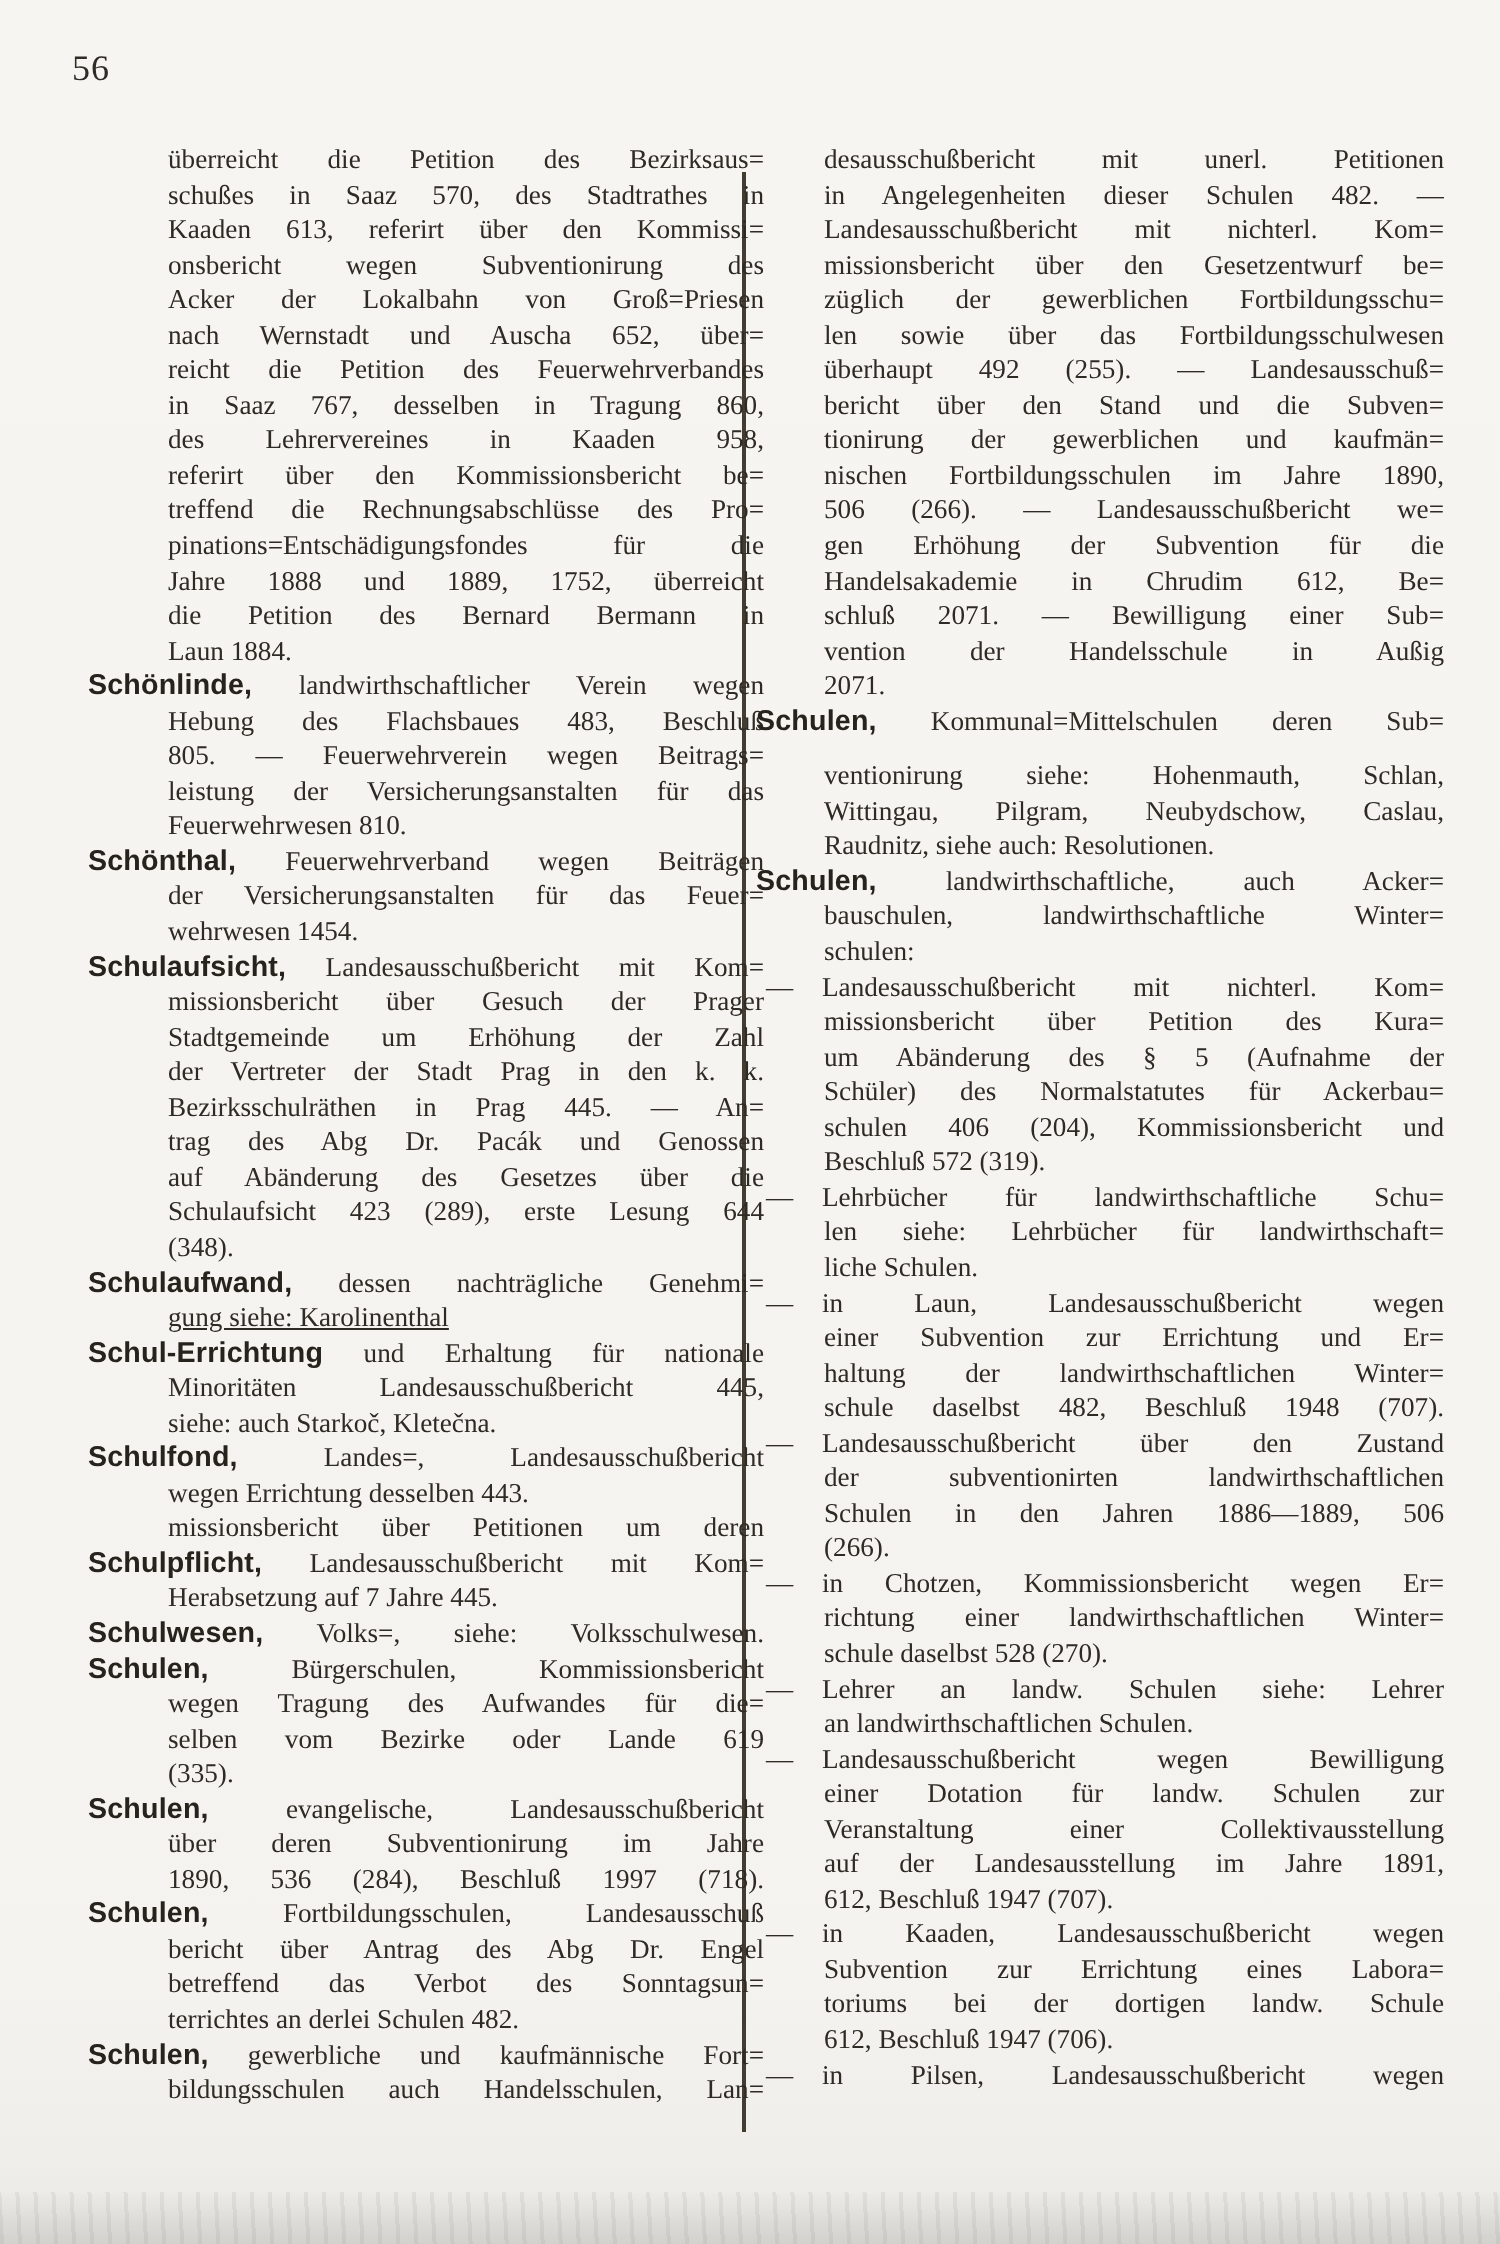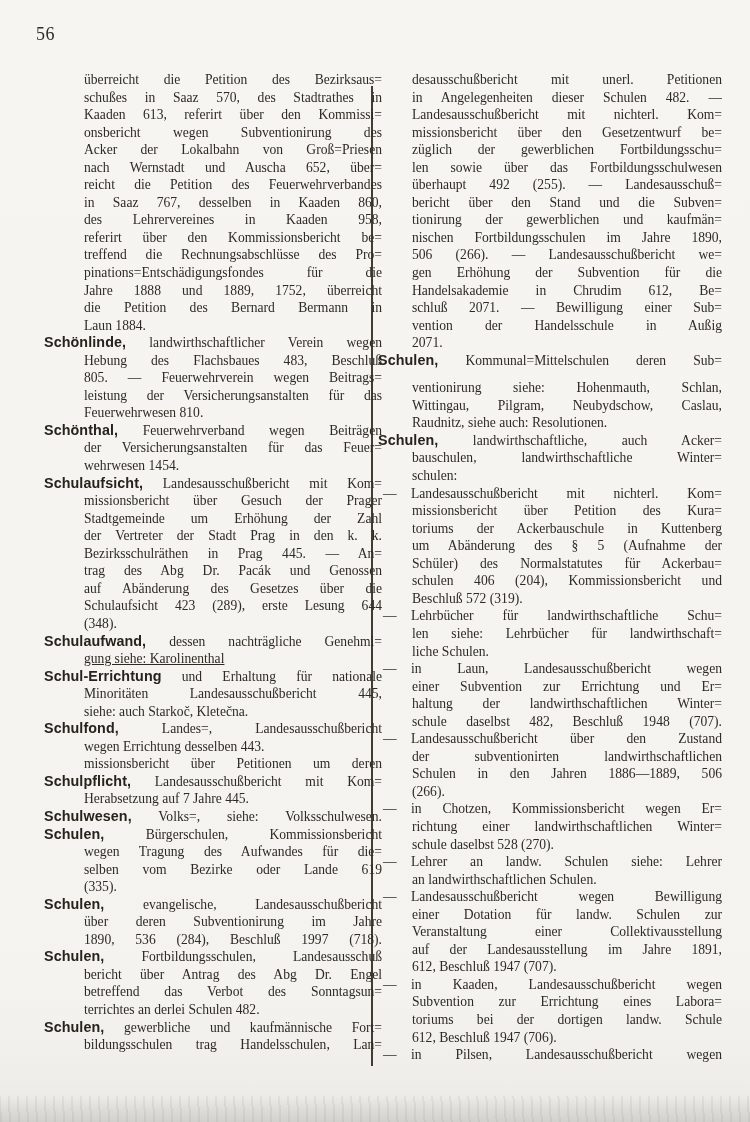--- a/index.html
+++ b/index.html
@@ -85,21 +85,21 @@
   <div id="divider"></div>
   <div id="left-col" class="col">
       <div class="entry">
         <div class="line" style="padding-left: 40px;">überreicht die Petition des Bezirksaus=</div>
         <div class="line" style="padding-left: 40px;">schußes in Saaz 570, des Stadtrathes in</div>
         <div class="line" style="padding-left: 40px;">Kaaden 613, referirt über den Kommissi=</div>
         <div class="line" style="padding-left: 40px;">onsbericht wegen Subventionirung des</div>
         <div class="line" style="padding-left: 40px;">Acker der Lokalbahn von Groß=Priesen</div>
         <div class="line" style="padding-left: 40px;">nach Wernstadt und Auscha 652, über=</div>
         <div class="line" style="padding-left: 40px;">reicht die Petition des Feuerwehrverbandes</div>
-        <div class="line" style="padding-left: 40px;">in Saaz 767, desselben in Kaaden 860,</div>
+        <div class="line" style="padding-left: 40px;">in Saaz 767, desselben in Tragung 860,</div>
         <div class="line" style="padding-left: 40px;">des Lehrervereines in Kaaden 958,</div>
         <div class="line" style="padding-left: 40px;">referirt über den Kommissionsbericht be=</div>
         <div class="line" style="padding-left: 40px;">treffend die Rechnungsabschlüsse des Pro=</div>
         <div class="line" style="padding-left: 40px;">pinations=Entschädigungsfondes für die</div>
         <div class="line" style="padding-left: 40px;">Jahre 1888 und 1889, 1752, überreicht</div>
         <div class="line" style="padding-left: 40px;">die Petition des Bernard Bermann in</div>
         <div class="line last" style="padding-left: 40px;">Laun 1884.</div>
       </div>
       <div class="entry">
         <div class="line"><span class="head">Schönlinde,</span> landwirthschaftlicher Verein wegen</div>
@@ -157,21 +157,21 @@
         <div class="line" style="padding-left: 40px;">1890, 536 (284), Beschluß 1997 (718).</div>
       </div>
       <div class="entry">
         <div class="line"><span class="head">Schulen,</span> Fortbildungsschulen, Landesausschuß</div>
         <div class="line" style="padding-left: 40px;">bericht über Antrag des Abg Dr. Engel</div>
         <div class="line" style="padding-left: 40px;">betreffend das Verbot des Sonntagsun=</div>
         <div class="line last" style="padding-left: 40px;">terrichtes an derlei Schulen 482.</div>
       </div>
       <div class="entry">
         <div class="line"><span class="head">Schulen,</span> gewerbliche und kaufmännische Fort=</div>
-        <div class="line" style="padding-left: 40px;">bildungsschulen trag Handelsschulen, Lan=</div>
+        <div class="line" style="padding-left: 40px;">bildungsschulen auch Handelsschulen, Lan=</div>
       </div>
     </div>
   <div id="right-col" class="col">
       <div class="entry">
         <div class="line" style="padding-left: 34px;">desausschußbericht mit unerl. Petitionen</div>
         <div class="line" style="padding-left: 34px;">in Angelegenheiten dieser Schulen 482. —</div>
         <div class="line" style="padding-left: 34px;">Landesausschußbericht mit nichterl. Kom=</div>
         <div class="line" style="padding-left: 34px;">missionsbericht über den Gesetzentwurf be=</div>
         <div class="line" style="padding-left: 34px;">züglich der gewerblichen Fortbildungsschu=</div>
         <div class="line" style="padding-left: 34px;">len sowie über das Fortbildungsschulwesen</div>
@@ -193,21 +193,20 @@
         <div class="line last" style="padding-left: 34px;">Raudnitz, siehe auch: Resolutionen.</div>
       </div>
       <div class="entry">
         <div class="line"><span class="head">Schulen,</span> landwirthschaftliche, auch Acker=</div>
         <div class="line" style="padding-left: 34px;">bauschulen, landwirthschaftliche Winter=</div>
         <div class="line last" style="padding-left: 34px;">schulen:</div>
       </div>
       <div class="entry">
         <div class="line dashline"><span class="dash">—</span>Landesausschußbericht mit nichterl. Kom=</div>
         <div class="line" style="padding-left: 34px;">missionsbericht über Petition des Kura=</div>
-        <div class="line" style="padding-left: 34px;">toriums der Ackerbauschule in Kuttenberg</div>
         <div class="line" style="padding-left: 34px;">um Abänderung des § 5 (Aufnahme der</div>
         <div class="line" style="padding-left: 34px;">Schüler) des Normalstatutes für Ackerbau=</div>
         <div class="line" style="padding-left: 34px;">schulen 406 (204), Kommissionsbericht und</div>
         <div class="line last" style="padding-left: 34px;">Beschluß 572 (319).</div>
       </div>
       <div class="entry">
         <div class="line dashline"><span class="dash">—</span>Lehrbücher für landwirthschaftliche Schu=</div>
         <div class="line" style="padding-left: 34px;">len siehe: Lehrbücher für landwirthschaft=</div>
         <div class="line last" style="padding-left: 34px;">liche Schulen.</div>
       </div>

